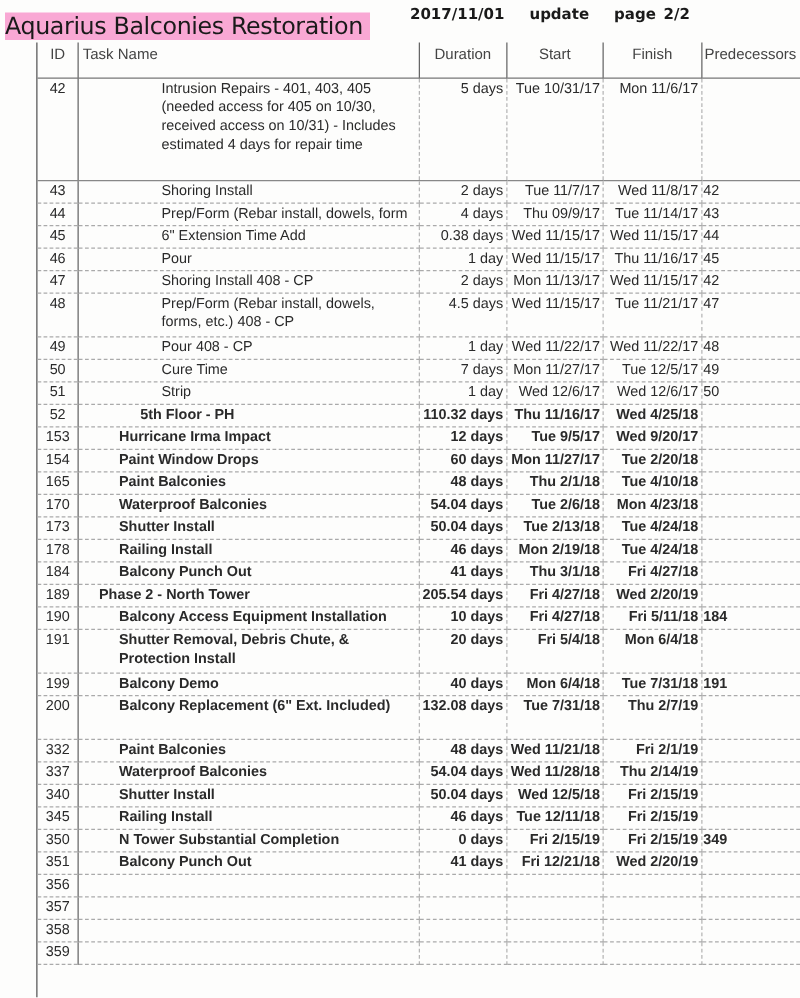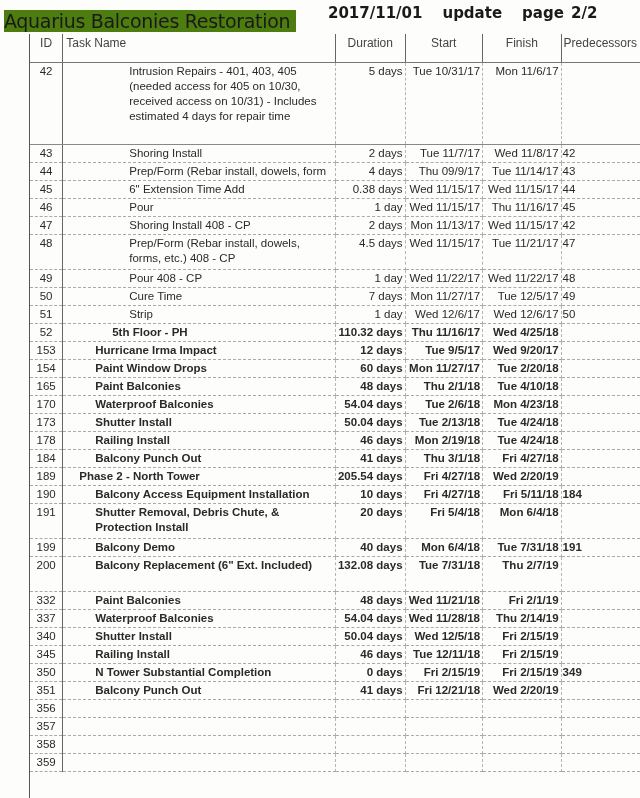--- a/index.html
+++ b/index.html
@@ -6,26 +6,26 @@
   body {
     width: 640px; height: 798px; overflow: hidden; position: relative;
     background: #fdfdfc;
     font-family: "Liberation Sans", sans-serif;
     color: #2a2a2a;
   }
   .title {
     position: absolute; left: 4px; top: 10px;
     font-family: "DejaVu Sans", sans-serif;
     font-size: 19px; color: #1a1a1a; letter-spacing: -0.3px;
-    background: #4d7c0f; padding-right: 6px;
+    background: #f9a8d4; padding-right: 6px;
   }
   .update {
     position: absolute; left: 328px; top: 4px;
     font-family: "DejaVu Sans", sans-serif;
-    font-weight: bold; font-size: 15px; color: #1a1a1a;
+    font-weight: bold; font-size: 12px; color: #1a1a1a;
     word-spacing: 2px;
   }
   .update span { margin-right: 20px; }
   .sheet {
     position: absolute; left: 29px; top: 34px; width: 611px; height: 764px;
     border-left: 1.5px solid #555;
   }
   table {
     border-collapse: collapse; table-layout: fixed;
     position: absolute; left: 0; top: 0;

